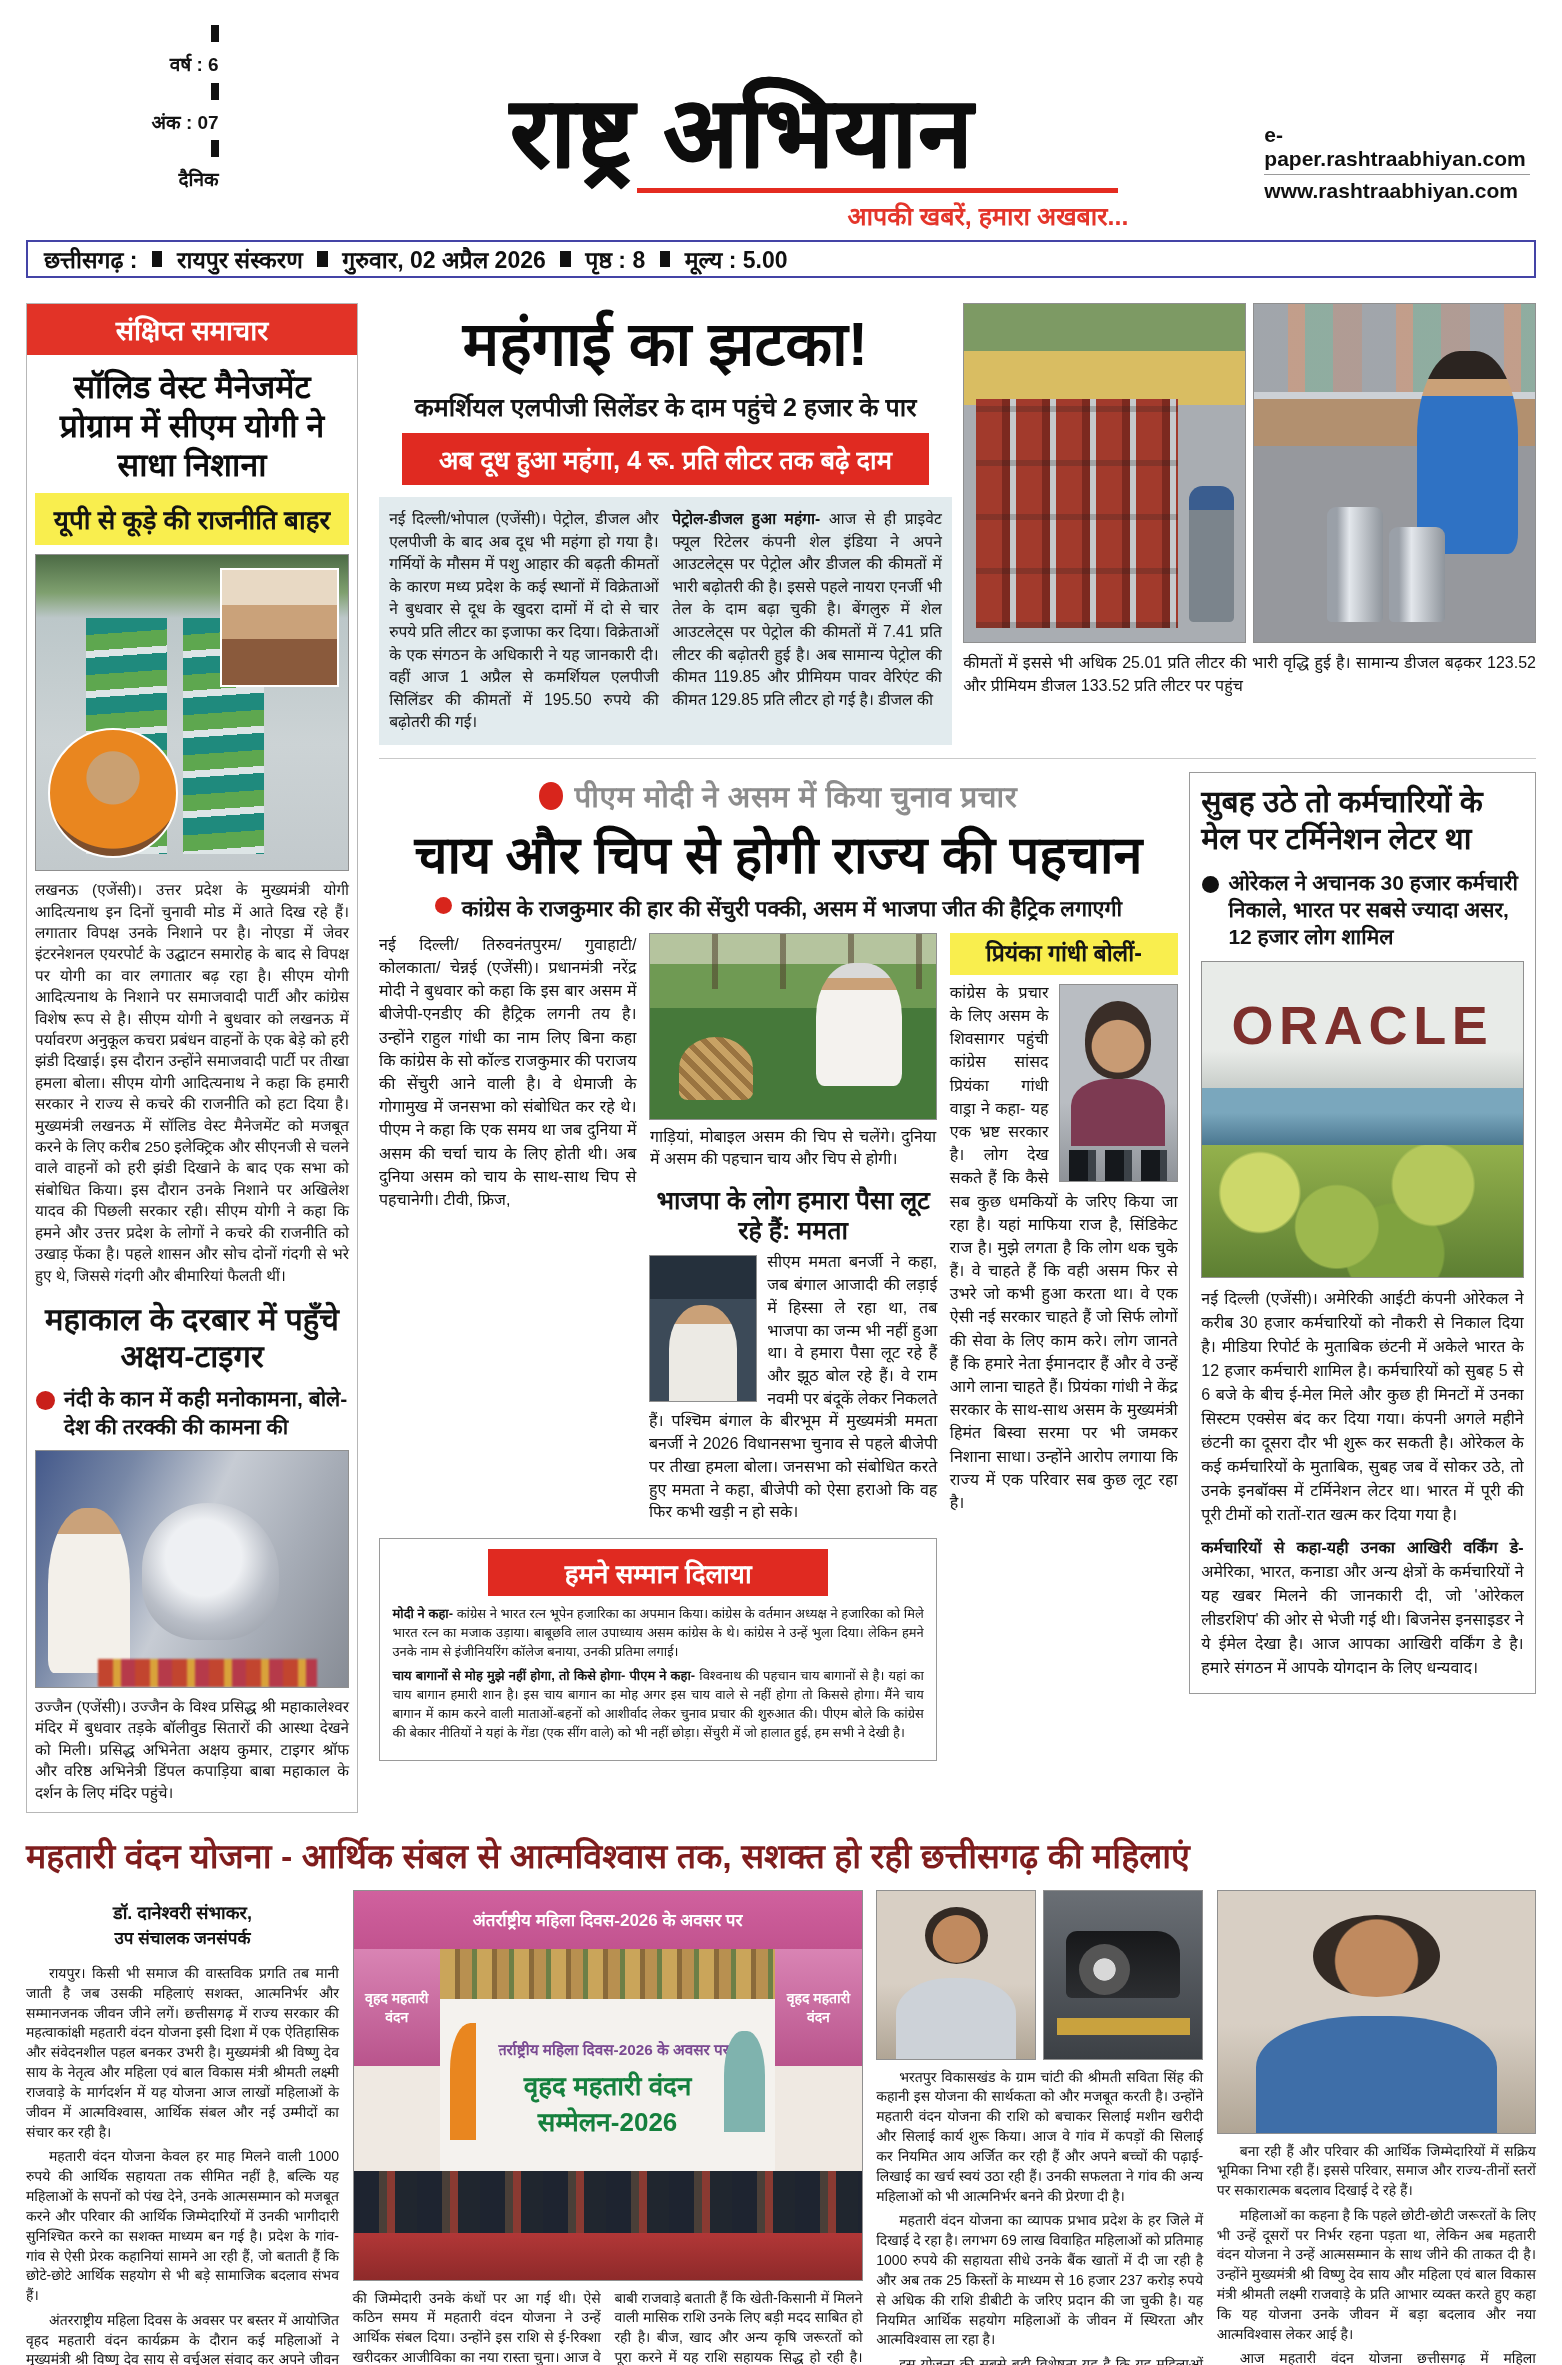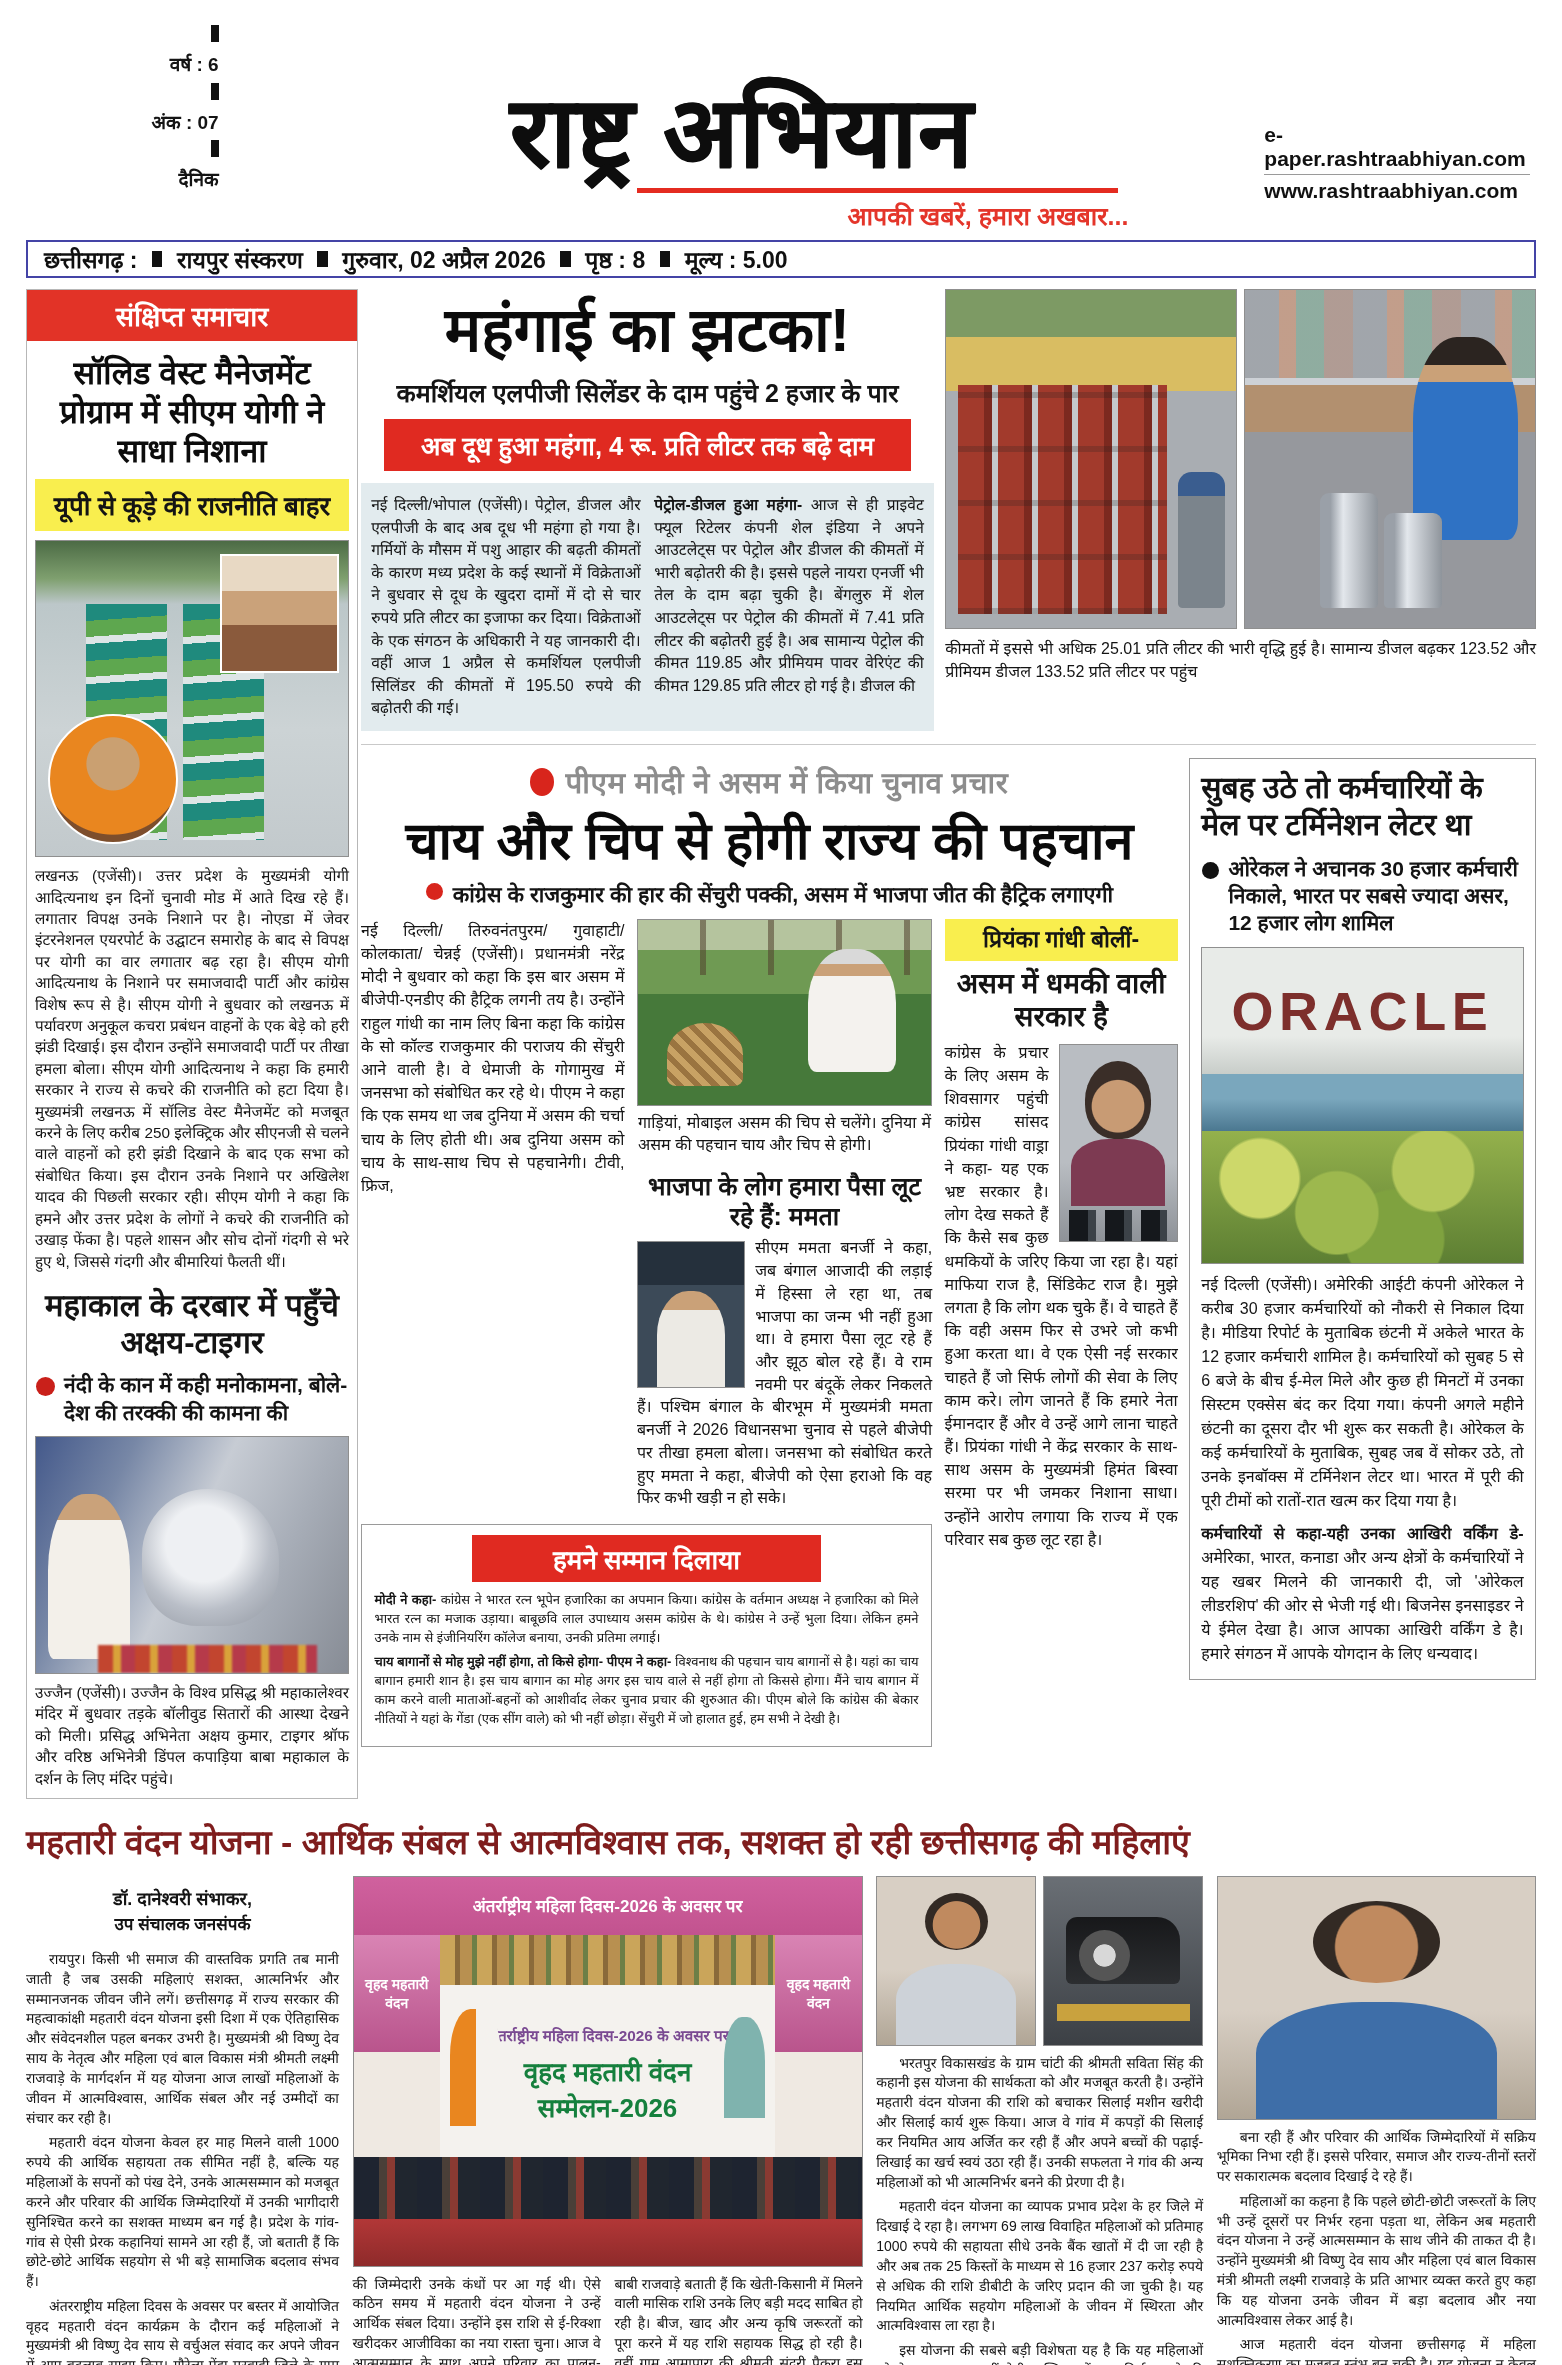--- a/index.html
+++ b/index.html
@@ -25,21 +25,21 @@
   .weblinks{ width:266px; padding-bottom:26px; }
   .weblinks .lnk{ font-size:21px; font-weight:bold; color:#111; display:block; padding:3.4px 0; }
   .weblinks .div{ height:1.1px; background:#9a9a9a; }
 
   
   .dateline{ border:2.3px solid #4444a6; background:#fff; padding:1px 16px; display:flex; align-items:center; gap:14.7px; }
   .dateline .item{ font-size:23px; font-weight:bold; color:#101010; }
   .dsq{ width:10.2px; height:16px; background:#111; display:inline-block; }
 
   
-  .main-row{ display:flex; gap:3px; margin-top:11px; }
+  .main-row{ display:flex; gap:21px; margin-top:25px; }
 
   
   .brief{ width:332px; border:1.1px solid #b7b7b7; padding:0 8px 9px 8px; position:relative; background:#fff; }
   .ribbon{ background:#e23327; color:#fff; font-size:27px; font-weight:bold; text-align:center;
            padding:6.8px 3.4px; margin:0 -8px 10.2px -8px; position:relative; }
   .brief-h1{ font-size:32px; line-height:1.22; font-weight:800; text-align:center; color:#0c0c0c; padding:3.4px 1.1px 8px; }
   .hl-yellow{ background:#f9ee4e; font-size:26px; font-weight:800; text-align:center; padding:8px 3.4px; margin-bottom:9px; }
   .brief-body{ font-size:15.3px; line-height:1.4; text-align:justify; padding-top:8px; }
   .brief-h2{ font-size:31px; line-height:1.2; font-weight:800; text-align:center; padding:14.7px 0 8px; }
   .bullet-sub{ display:flex; gap:9px; font-size:21px; font-weight:800; line-height:1.3; padding:2.3px 1.1px 10.2px; }
@@ -371,21 +371,20 @@
               </div>
               <div class="samman">
                 <div class="samman-bar">हमने सम्मान दिलाया</div>
                 <p><b class="lead">मोदी ने कहा-</b> <span>कांग्रेस ने भारत रत्न भूपेन हजारिका का अपमान किया। कांग्रेस के वर्तमान अध्यक्ष ने हजारिका को मिले भारत रत्न का मजाक उड़ाया। बाबूछवि लाल उपाध्याय असम कांग्रेस के थे। कांग्रेस ने उन्हें भुला दिया। लेकिन हमने उनके नाम से इंजीनियरिंग कॉलेज बनाया, उनकी प्रतिमा लगाई।</span></p>
                 <p><b class="lead">चाय बागानों से मोह मुझे नहीं होगा, तो किसे होगा- पीएम ने कहा-</b> <span>विश्वनाथ की पहचान चाय बागानों से है। यहां का चाय बागान हमारी शान है। इस चाय बागान का मोह अगर इस चाय वाले से नहीं होगा तो किससे होगा। मैंने चाय बागान में काम करने वाली माताओं-बहनों को आशीर्वाद लेकर चुनाव प्रचार की शुरुआत की। पीएम बोले कि कांग्रेस की बेकार नीतियों ने यहां के गेंडा (एक सींग वाले) को भी नहीं छोड़ा। सेंचुरी में जो हालात हुई, हम सभी ने देखी है।</span></p>
               </div>
             </div>
 
             <div class="c-col">
               <div class="pri-kick">प्रियंका गांधी बोलीं-</div>
-              <h3 class="pri-h">असम में धमकी वाली सरकार है</h3>
               <div>
                 <div class="ph ph-priyanka">
                   <div class="pri-head"></div>
                   <div class="pri-torso"></div>
                   <div class="pri-mics"></div>
                 </div>
                 <p style="font-size:16px; line-height:1.45; text-align:justify;">कांग्रेस के प्रचार के लिए असम के शिवसागर पहुंची कांग्रेस सांसद प्रियंका गांधी वाड्रा ने कहा- यह एक भ्रष्ट सरकार है। लोग देख सकते हैं कि कैसे सब कुछ धमकियों के जरिए किया जा रहा है। यहां माफिया राज है, सिंडिकेट राज है। मुझे लगता है कि लोग थक चुके हैं। वे चाहते हैं कि वही असम फिर से उभरे जो कभी हुआ करता था। वे एक ऐसी नई सरकार चाहते हैं जो सिर्फ लोगों की सेवा के लिए काम करे। लोग जानते हैं कि हमारे नेता ईमानदार हैं और वे उन्हें आगे लाना चाहते हैं। प्रियंका गांधी ने केंद्र सरकार के साथ-साथ असम के मुख्यमंत्री हिमंत बिस्वा सरमा पर भी जमकर निशाना साधा। उन्होंने आरोप लगाया कि राज्य में एक परिवार सब कुछ लूट रहा है।</p>
               </div>
             </div>
           </div>

